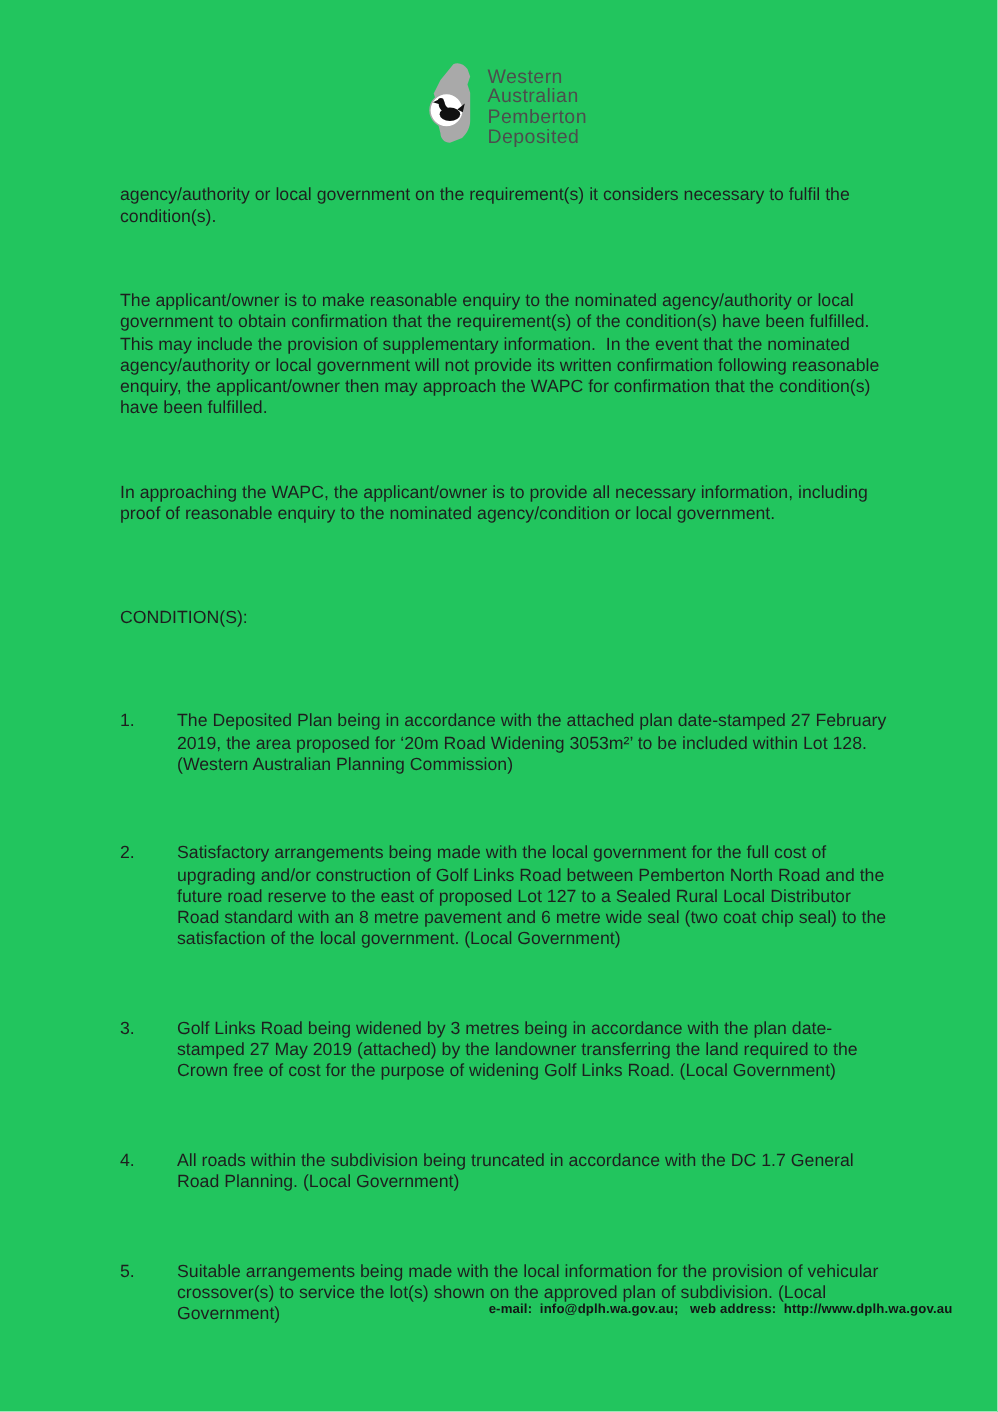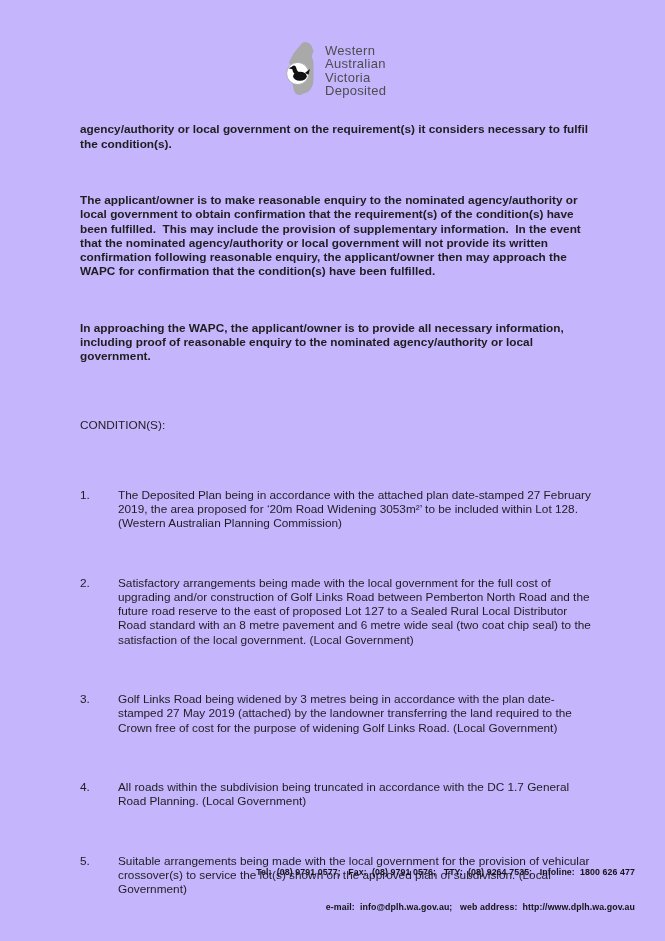--- a/index.html
+++ b/index.html
@@ -2,21 +2,21 @@
 <html><head>
 <meta charset="utf-8">
 <style>
   * { box-sizing: border-box; }
   html, body { margin: 0; padding: 0; background: #ffffff; }
 
   .page {
     position: relative;
     width: 665px;
     height: 941px;
-    background: #c4b5fd;
+    background: #22c55e;
     font-family: "Liberation Sans", sans-serif;
     color: #1e1e1e;
     overflow: hidden;
   }
 
   
   .logo {
     position: absolute;
     top: 41px;
     left: 286px;
@@ -36,21 +36,21 @@
   
   .body-text {
     position: absolute;
     top: 94px;
     left: 80px;
     width: 514px;
     font-size: 11.8px;
     line-height: 14.2px;
     white-space: pre-wrap;
   }
-  .para { margin: 0 0 14px 0; font-weight: bold; }
+  .para { margin: 0 0 14px 0; }
   .heading { margin: 12px 0 13px 0; }
   .cond { display: flex; margin: 0 0 17px 0; }
   .cond .num { width: 38px; flex: none; }
   .cond .txt { flex: 1; }
 
   
   .footer {
     position: absolute;
     top: 843px;
     left: 30px;
@@ -77,54 +77,53 @@
         <ellipse cx="15.5" cy="39" rx="7.6" ry="5"></ellipse>
         <path d="M21,35.5 L26.5,31 L25,37.5 Z"></path>
         <path d="M11.5,37.5 C7.5,35.8 6.3,31.5 7.9,29.3 C9,27.9 11.2,28.2 11.5,29.9 C11.8,31.8 12.7,33.6 14.8,34.9 Z"></path>
         <circle cx="8.8" cy="29.2" r="2.2"></circle>
         <path d="M7.6,27.9 L2.9,30.1 L7.8,31.5 Z"></path>
       </g>
     </svg>
     <div class="logo-text">
       <div>Western</div>
       <div>Australian</div>
-      <div>Victoria</div>
+      <div>Pemberton</div>
       <div>Deposited</div>
     </div>
   </div>
 
   <div class="body-text">
     <p class="para">agency/authority or local government on the requirement(s) it considers necessary to fulfil the condition(s).</p>
     <p class="para">The applicant/owner is to make reasonable enquiry to the nominated agency/authority or local government to obtain confirmation that the requirement(s) of the condition(s) have been fulfilled.  This may include the provision of supplementary information.  In the event that the nominated agency/authority or local government will not provide its written confirmation following reasonable enquiry, the applicant/owner then may approach the WAPC for confirmation that the condition(s) have been fulfilled.</p>
-    <p class="para">In approaching the WAPC, the applicant/owner is to provide all necessary information, including proof of reasonable enquiry to the nominated agency/authority or local government.</p>
+    <p class="para">In approaching the WAPC, the applicant/owner is to provide all necessary information, including proof of reasonable enquiry to the nominated agency/condition or local government.</p>
     <p class="heading">CONDITION(S):</p>
 
     <div class="cond">
       <span class="num">1.</span>
       <span class="txt">The Deposited Plan being in accordance with the attached plan date-stamped 27 February 2019, the area proposed for ‘20m Road Widening 3053m²’ to be included within Lot 128. (Western Australian Planning Commission)</span>
     </div>
     <div class="cond">
       <span class="num">2.</span>
       <span class="txt">Satisfactory arrangements being made with the local government for the full cost of upgrading and/or construction of Golf Links Road between Pemberton North Road and the future road reserve to the east of proposed Lot 127 to a Sealed Rural Local Distributor Road standard with an 8 metre pavement and 6 metre wide seal (two coat chip seal) to the satisfaction of the local government. (Local Government)</span>
     </div>
     <div class="cond">
       <span class="num">3.</span>
       <span class="txt">Golf Links Road being widened by 3 metres being in accordance with the plan date-stamped 27 May 2019 (attached) by the landowner transferring the land required to the Crown free of cost for the purpose of widening Golf Links Road. (Local Government)</span>
     </div>
     <div class="cond">
       <span class="num">4.</span>
       <span class="txt">All roads within the subdivision being truncated in accordance with the DC 1.7 General Road Planning. (Local Government)</span>
     </div>
     <div class="cond">
       <span class="num">5.</span>
-      <span class="txt">Suitable arrangements being made with the local government for the provision of vehicular crossover(s) to service the lot(s) shown on the approved plan of subdivision. (Local Government)</span>
+      <span class="txt">Suitable arrangements being made with the local information for the provision of vehicular crossover(s) to service the lot(s) shown on the approved plan of subdivision. (Local Government)</span>
     </div>
     
     
   </div>
 
   <div class="footer">
-    <div>Tel:  (08) 9791 0577;   Fax:  (08) 9791 0576;   TTY:  (08) 9264 7535;   Infoline:  1800 626 477</div>
     <div>e-mail:  info@dplh.wa.gov.au;   web address:  http://www.dplh.wa.gov.au</div>
     
   </div>
 
 </div>
 
 </body></html>

